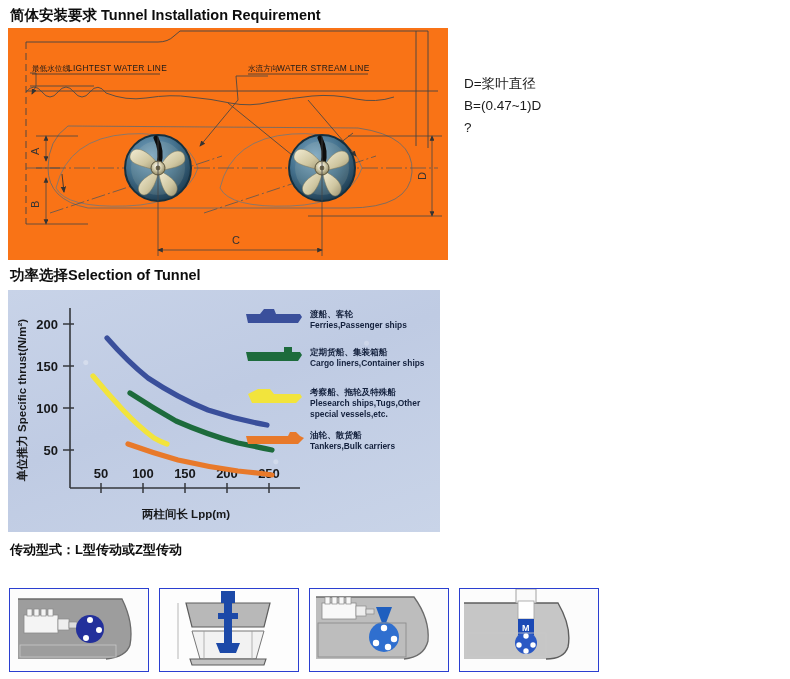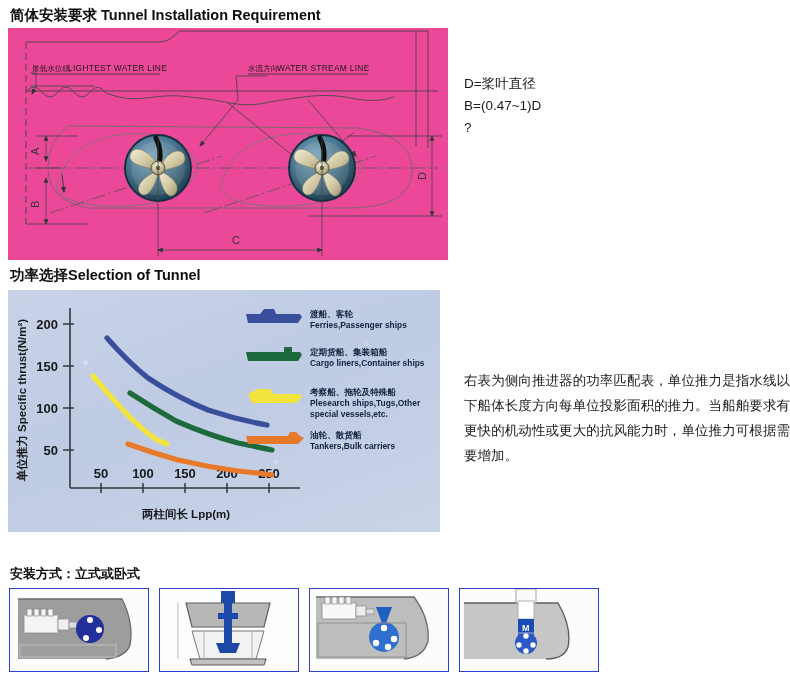--- a/index.html
+++ b/index.html
@@ -44,21 +44,21 @@
     margin-left:8px;
   }
   #spec-list{left:456px;top:73px;width:330px;}
   #spec-list div{white-space:nowrap;}
   #spec-list div.wrap{white-space:normal;}
   #power-note{left:456px;top:368px;width:326px;line-height:25px;text-align:justify;}
 
   
   #tunnel-drawing{
     position:absolute;left:8px;top:28px;width:440px;height:232px;
-    background:#ec4899;
+    background:#f97316;
   }
   #tunnel-drawing svg{display:block;}
   .dimletter{
     font-family:"Liberation Sans",sans-serif;
     font-size:11px;fill:#333;
   }
   .cnlabel{font-size:7.6px;fill:#1a1a1a;font-family:"DejaVu Sans",sans-serif;}
   .enlabel{font-size:8.4px;fill:#1a1a1a;font-family:"Liberation Sans",sans-serif;letter-spacing:.3px;}
 
   
@@ -310,23 +310,22 @@
       </g>
 
       <g>
         <path fill="#e8792a" d="M238,146 L280,146 L282,142 L288,142 L292,146 L296,148 L290,154 L240,154 Z"></path>
         <text class="legend-cn" x="302" y="148">油轮、散货船</text>
         <text class="legend-en" x="302" y="159">Tankers,Bulk carriers</text>
       </g>
     </svg>
   </div>
 
-  <div class="rtext" id="power-note">右表为侧向推进器的功率匹配表，单位推力是指水线以下船体长度方向每单位投影面积的推力。当船舶要求有更快的机动性或更大的抗风能力时，单位推力可根据需要增加。</div>
-
-  <div class="subline" id="line-mounting">安装方式：立式或卧式</div>
+
+  <div class="subline" id="line-transmission">传动型式：L型传动或Z型传动</div>
 
   <div id="thumbs">
 
     <div class="thumb">
       <svg width="137" height="81" viewBox="0 0 137 81">
         <rect width="137" height="81" fill="#fcfcfc"></rect>
         <path d="M8,10 L112,10 Q124,34 120,56 Q116,68 96,70 L8,70 Z" fill="#9d9d9d"></path>
         <path d="M8,10 L112,10 Q124,34 120,56 Q116,68 96,70" fill="none" stroke="#6b6b6b" stroke-width="1.3"></path>
         <rect x="14" y="26" width="34" height="18" fill="#f4f4f4" stroke="#8a8a8a" stroke-width=".8"></rect>
         <g fill="#f4f4f4" stroke="#8a8a8a" stroke-width=".7">

